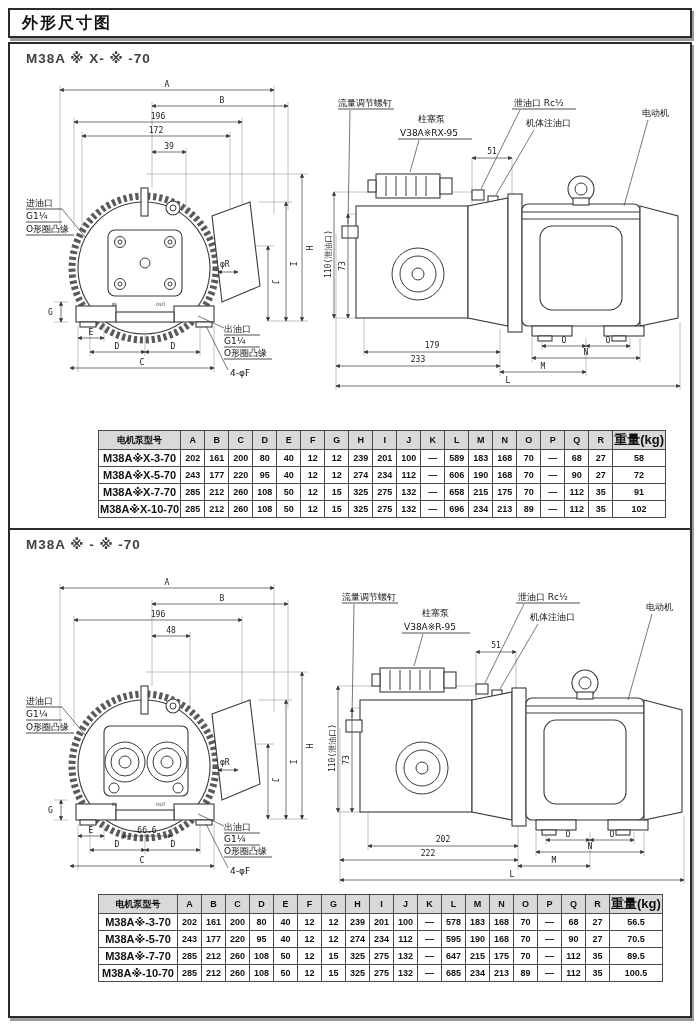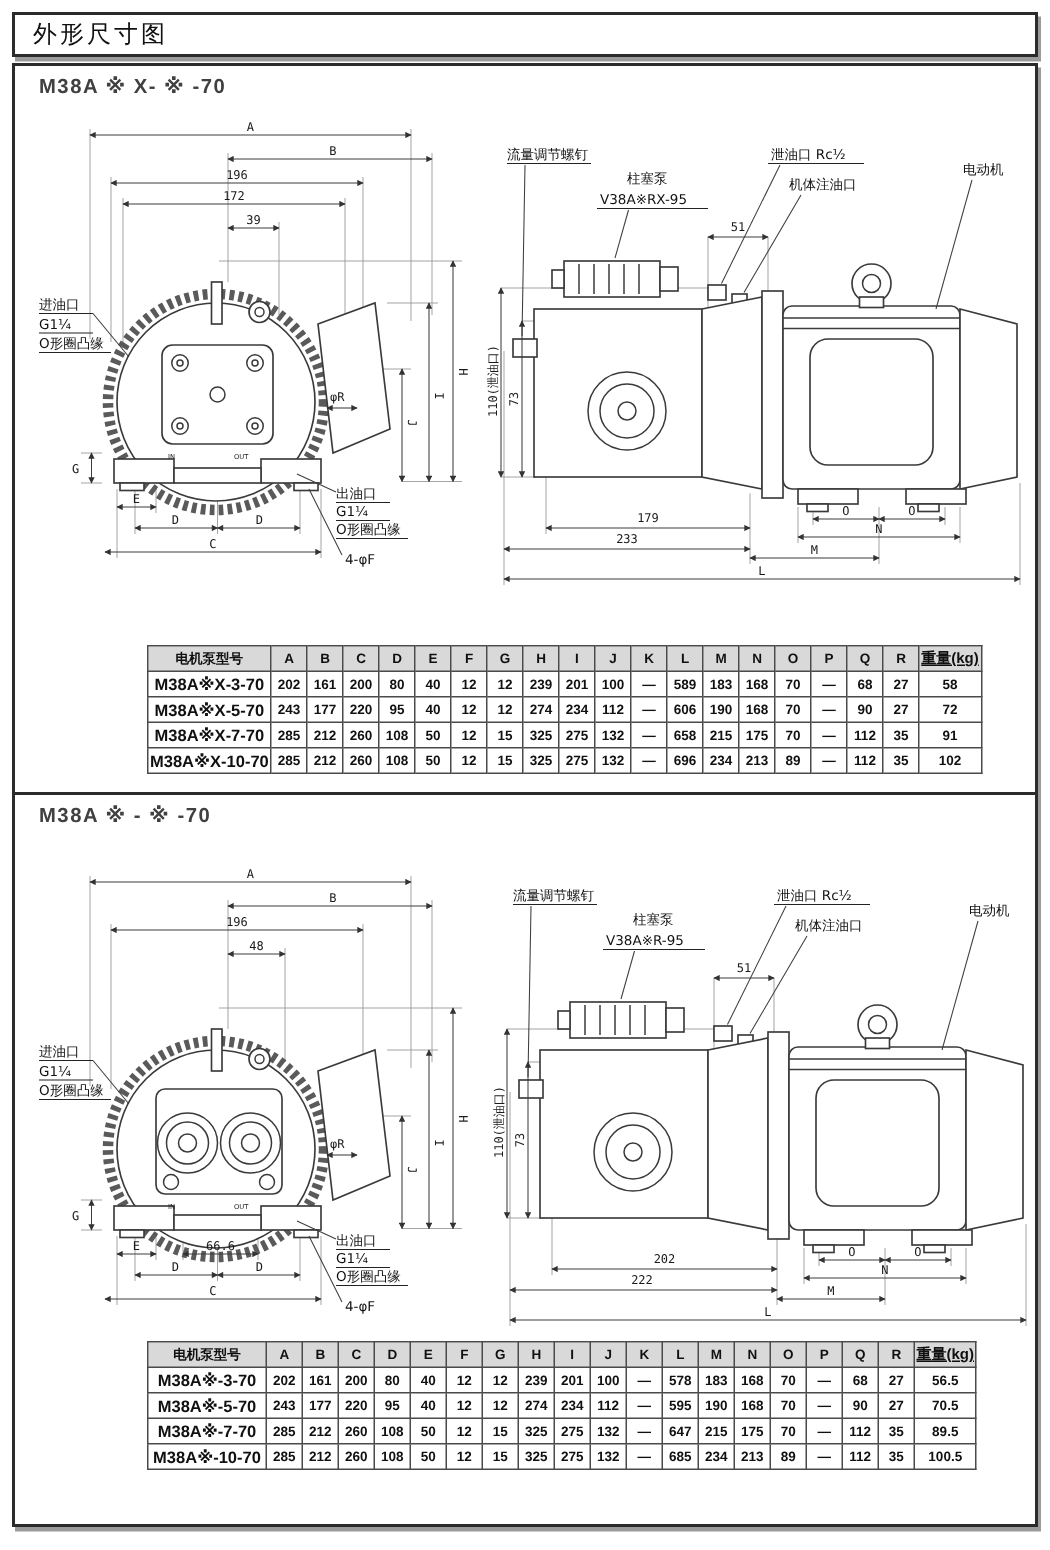--- a/index.html
+++ b/index.html
@@ -1,40 +1,40 @@
 <!DOCTYPE html>
 <html><head>
 <meta charset="utf-8">
 <style>
   html,body{margin:0;padding:0;background:#fdfdfd;}
   .page{position:relative;width:700px;height:1033px;background:#fff;font-family:"Liberation Sans","DejaVu Sans",sans-serif;overflow:hidden;}
   .box{position:absolute;background:#fff;border:2px solid #2b2b2b;box-shadow:2px 3px 0 #9b9b9b;}
   .title-box{left:8px;top:8px;width:680px;height:26px;display:flex;align-items:center;}
-  .title-box .t{font-size:16px;font-weight:normal;color:#111;padding-left:12px;letter-spacing:2px;}
+  .title-box .t{font-size:16px;font-weight:bold;color:#111;padding-left:12px;letter-spacing:2px;}
   .section{background:#fff;}
   .sec-header{position:absolute;left:16px;top:6px;font-size:13.5px;font-weight:bold;color:#404040;letter-spacing:1px;}
   .drawing{position:absolute;}
   
   .ol{fill:#fff;stroke:#3a3a3a;stroke-width:1.1;}
   .ol2{fill:none;stroke:#3a3a3a;stroke-width:1;}
   .gear{fill:none;stroke:#5a5a5a;stroke-width:7;stroke-dasharray:3.2 2.8;}
   .tn{stroke:#909090;stroke-width:.55;fill:none;}
   .dm{stroke:#3d3d3d;stroke-width:.7;fill:none;marker-start:url(#arr);marker-end:url(#arr);}
   .ld{stroke:#3d3d3d;stroke-width:.7;fill:none;}
   .ul{stroke:#222;stroke-width:.8;}
   text.dt{font-family:"DejaVu Sans Mono","DejaVu Sans",monospace;font-size:8px;fill:#1a1a1a;}
   text.cj{font-family:"DejaVu Sans",sans-serif;font-size:9px;fill:#111;}
   text.tiny{font-family:"DejaVu Sans",sans-serif;font-size:4.5px;fill:#222;}
   
   .dim-table{position:absolute;border-collapse:collapse;background:#fff;}
   .dim-table th,.dim-table td{border:1px solid #4a4a4a;text-align:center;padding:0 1px;height:16px;font-size:9px;color:#101010;white-space:nowrap;}
   .dim-table th{background:#d9d9d9;font-weight:bold;min-width:21px;}
   .dim-table td{background:#fff;font-weight:bold;}
   .dim-table th:first-child{width:76px;}
-  .dim-table th:last-child{width:36px;font-size:10px;text-decoration:underline;}
+  .dim-table th:last-child{width:36px;font-size:13px;}
   .dim-table td:first-child{font-size:11px;}
 </style>
 </head>
 <body>
 
 <div class="page">
 
   <svg width="0" height="0" style="position:absolute">
     <defs>
       <marker id="arr" viewBox="0 0 10 10" refX="9" refY="5" markerWidth="8" markerHeight="6" orient="auto-start-reverse">

